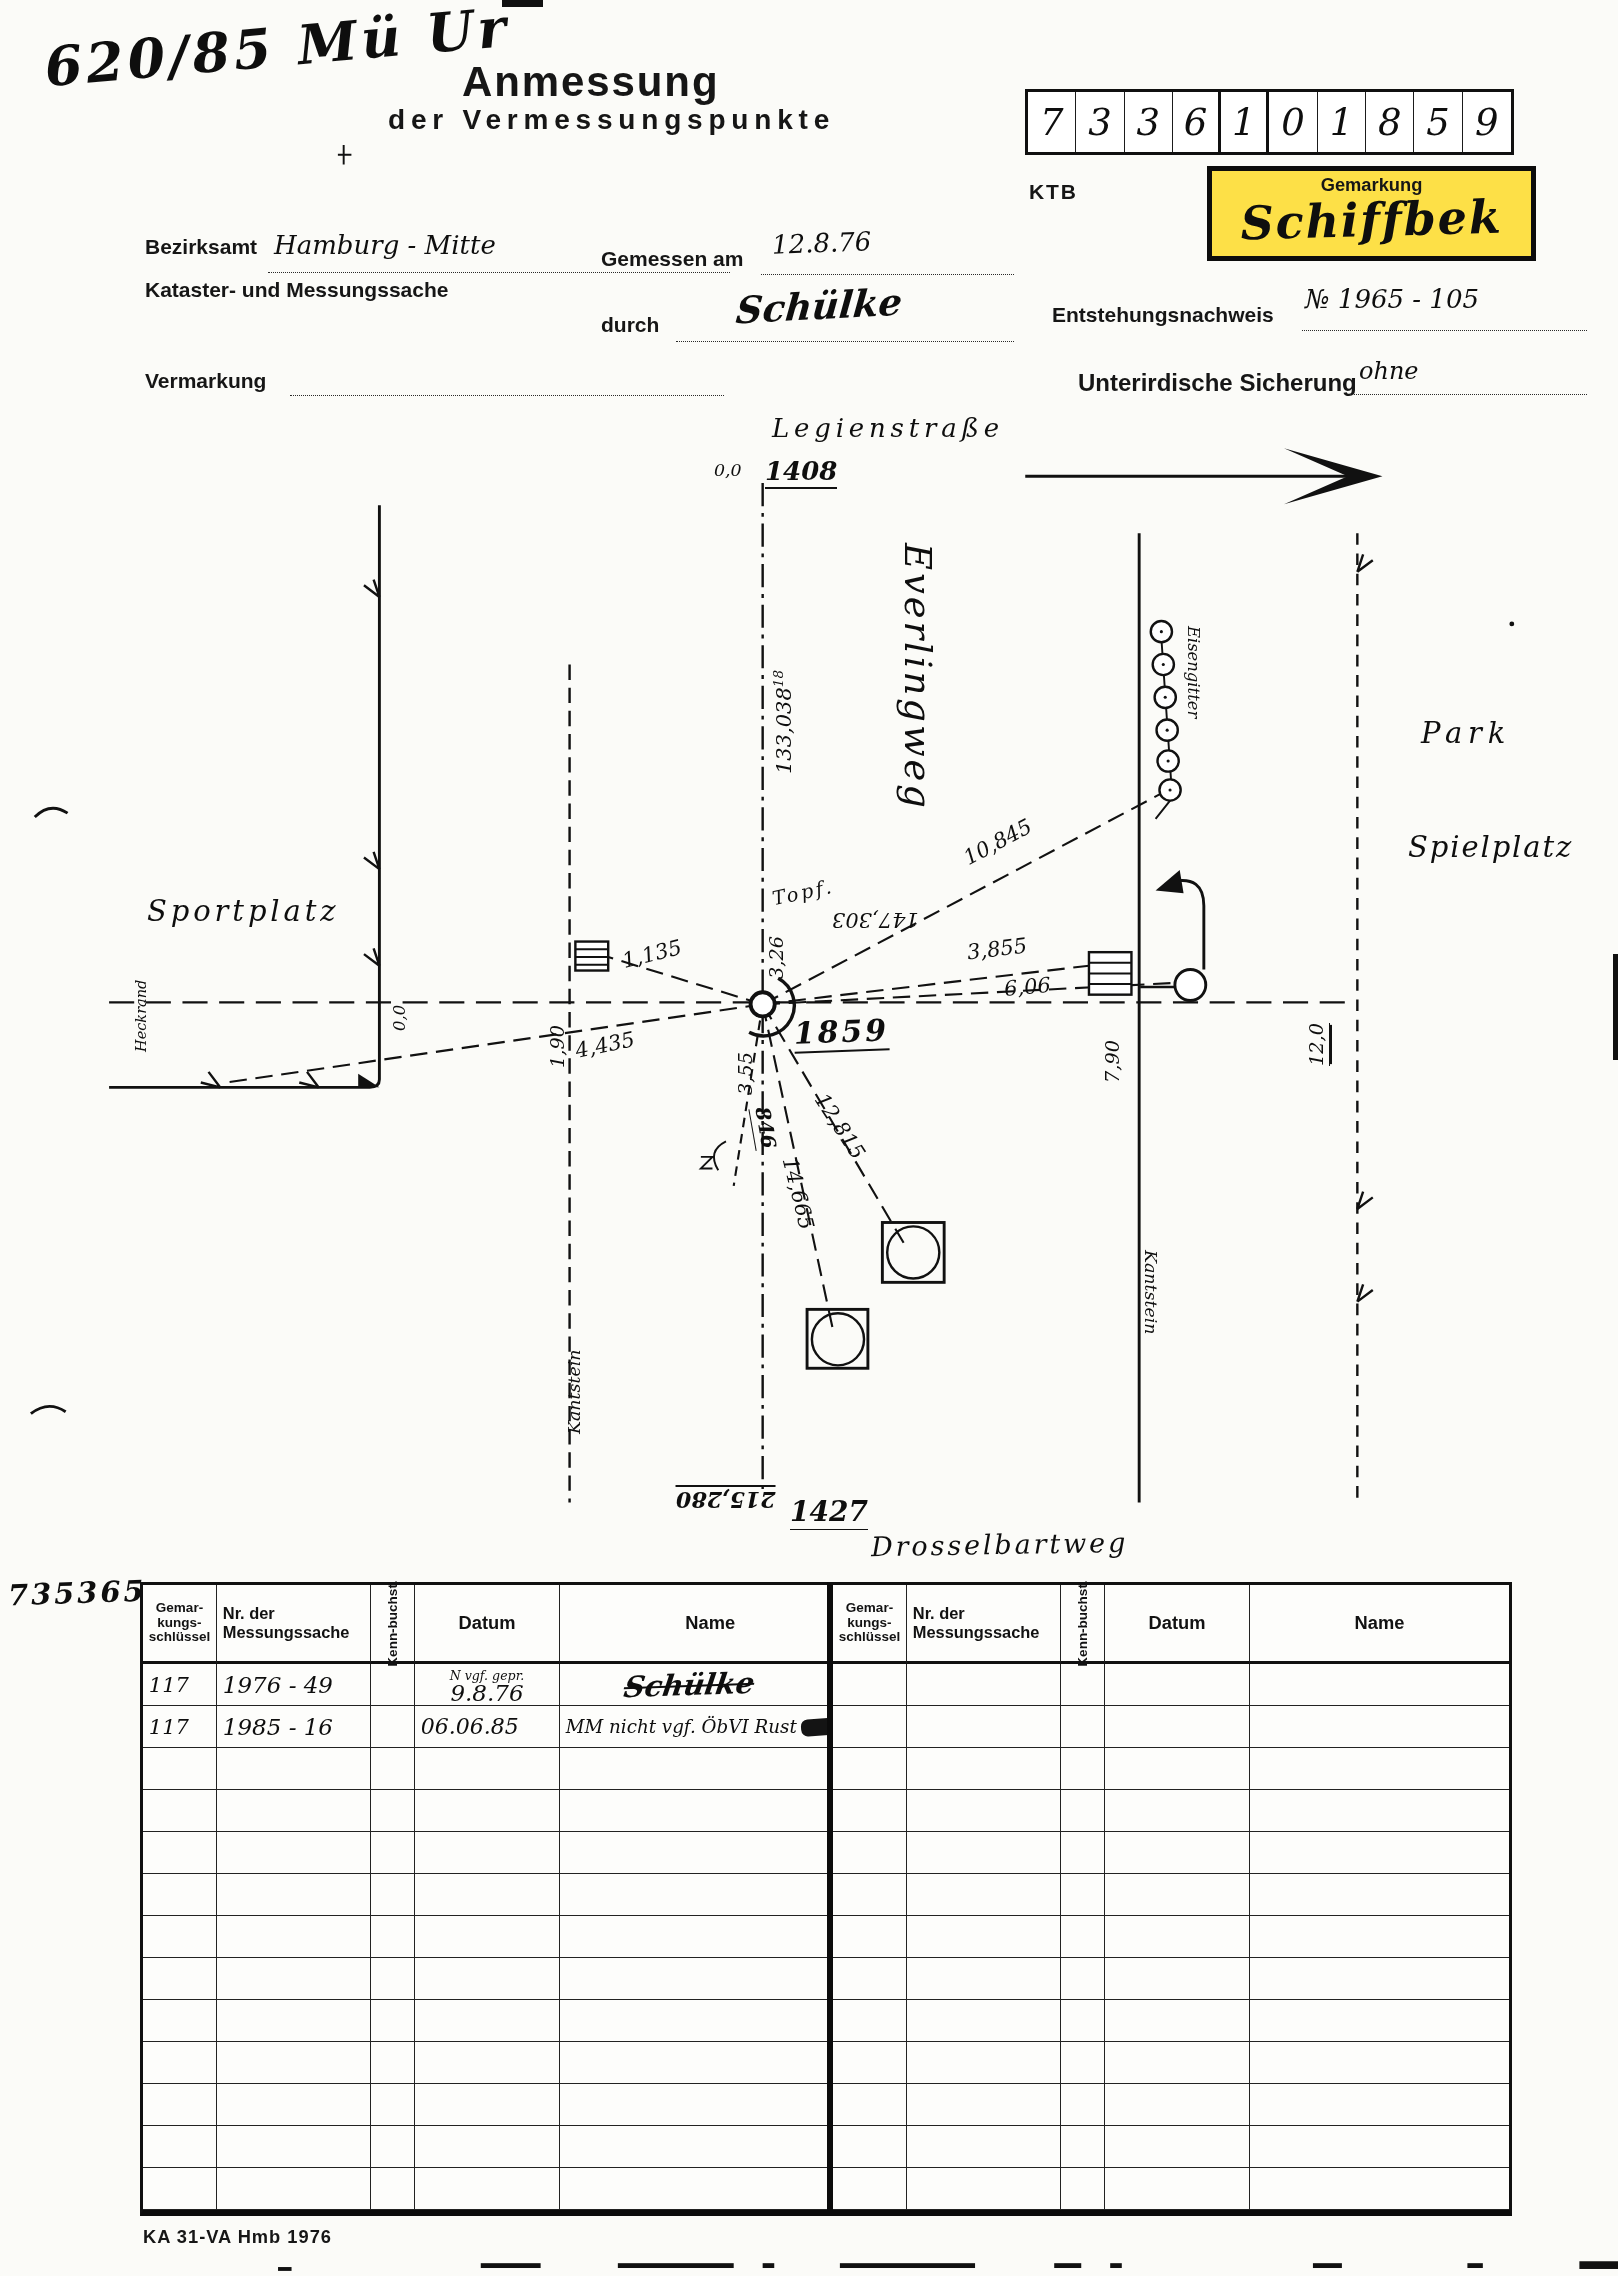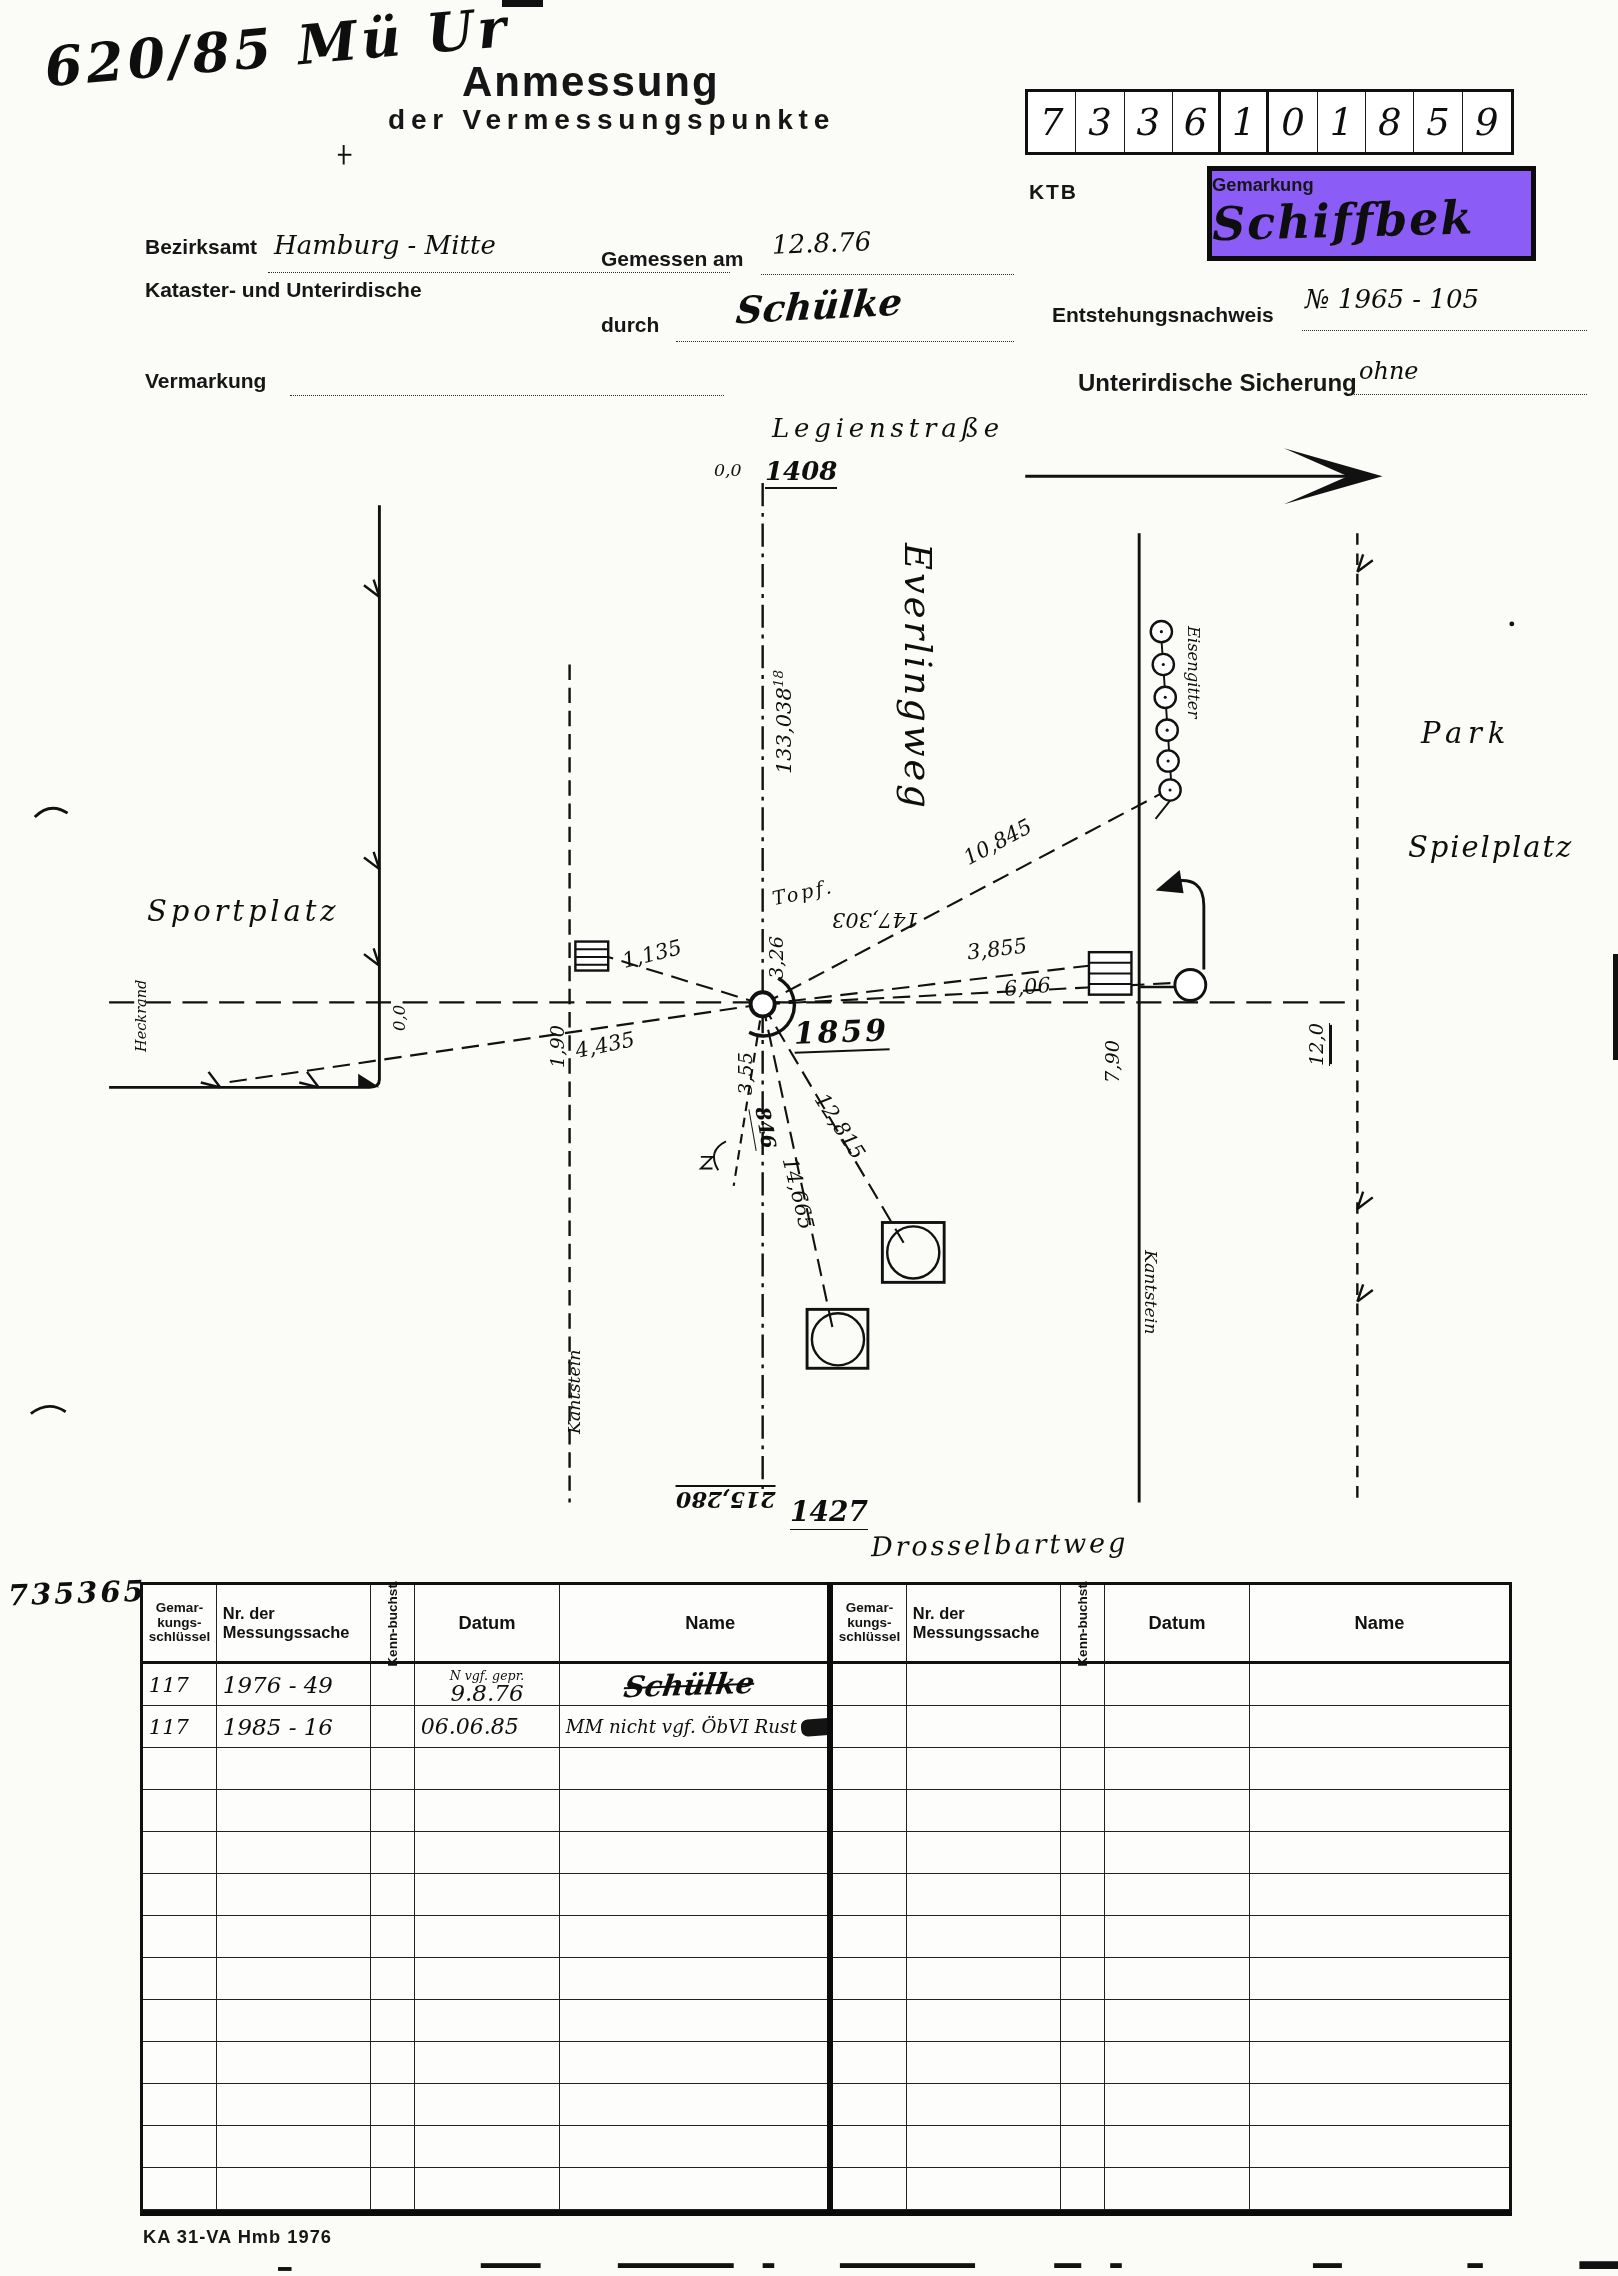--- a/index.html
+++ b/index.html
@@ -16,21 +16,21 @@
   .ul{border-bottom:2.9px solid #111;padding-bottom:1px;}
   .ul2{border-bottom:1.9px solid #111;padding-bottom:1px;}
 
   
   .digitbox{display:grid;grid-template-columns:repeat(10,1fr);border:3.9px solid #101010;background:#fff;}
   .digitbox .d{display:flex;align-items:center;justify-content:center;height:60px;
      border-right:1.9px solid #1b1b1b;font-size:37px;}
   .digitbox .d:nth-child(4),.digitbox .d:nth-child(5){border-right:3.9px solid #101010;}
   .digitbox .d:last-child{border-right:none;}
 
-  .gembox{border:5.8px solid #0c0c0c;background:#8b5cf6;text-align:left;}
+  .gembox{border:5.8px solid #0c0c0c;background:#fde047;text-align:center;}
 
   
   .mtable{display:grid;grid-template-rows:79px repeat(13,42px);border:3.9px solid #101010;
           border-bottom:6.8px solid #0b0b0b;background:#fdfdfb;}
   .mtable .cell{border-right:1.5px solid #222;border-bottom:1.5px solid #222;
           display:flex;align-items:center;padding:0 5.8px;box-sizing:border-box;overflow:visible;}
   .mtable .cell.last{border-right:none;}
   .mtable .hcell{border-bottom:3.4px solid #111;font-weight:bold;justify-content:center;text-align:center;}
   .rot{transform:rotate(-90deg);white-space:nowrap;font-size:13.5px;font-weight:bold;}
   .smudge{display:inline-block;width:54px;height:17.4px;background:#141414;border-radius:6.8px;
@@ -66,21 +66,21 @@
   <div class="ab print" style="left:1029px;top:180px;font-size:21px;letter-spacing:1.9px;">KTB</div>
 
   <div class="ab gembox" style="left:1207px;top:166px;width:319px;height:85px;">
     <div class="print" style="font-size:18.3px;margin-top:2.9px;">Gemarkung</div>
     <div class="handb" style="font-size:46px;line-height:48px;transform:rotate(-1.5deg);letter-spacing:1.9px;">Schiffbek</div>
   </div>
 
   <div class="ab print" style="left:145px;top:235px;font-size:21px;">Bezirksamt</div>
   <div class="ab hand" style="left:274px;top:230px;font-size:26px;">Hamburg - Mitte</div>
   <div class="ab dot" style="left:268px;top:271px;width:462px;"></div>
-  <div class="ab print" style="left:145px;top:278px;font-size:21px;">Kataster- und Unterirdische</div>
+  <div class="ab print" style="left:145px;top:278px;font-size:21px;">Kataster- und Messungssache</div>
 
   <div class="ab print" style="left:601px;top:247px;font-size:21px;">Gemessen am</div>
   <div class="ab hand" style="left:772px;top:228px;font-size:26px;transform:rotate(-2deg);">12.8.76</div>
   <div class="ab dot" style="left:761px;top:273px;width:253px;"></div>
 
   <div class="ab print" style="left:601px;top:313px;font-size:21px;">durch</div>
   <div class="ab handb" style="left:736px;top:284px;font-size:37px;transform:rotate(-3deg) skewX(-8deg);">Schülke</div>
   <div class="ab dot" style="left:676px;top:340px;width:338px;"></div>
 
   <div class="ab print" style="left:1032px;top:303px;font-size:21px;margin-left:20px;">Entstehungsnachweis</div>

